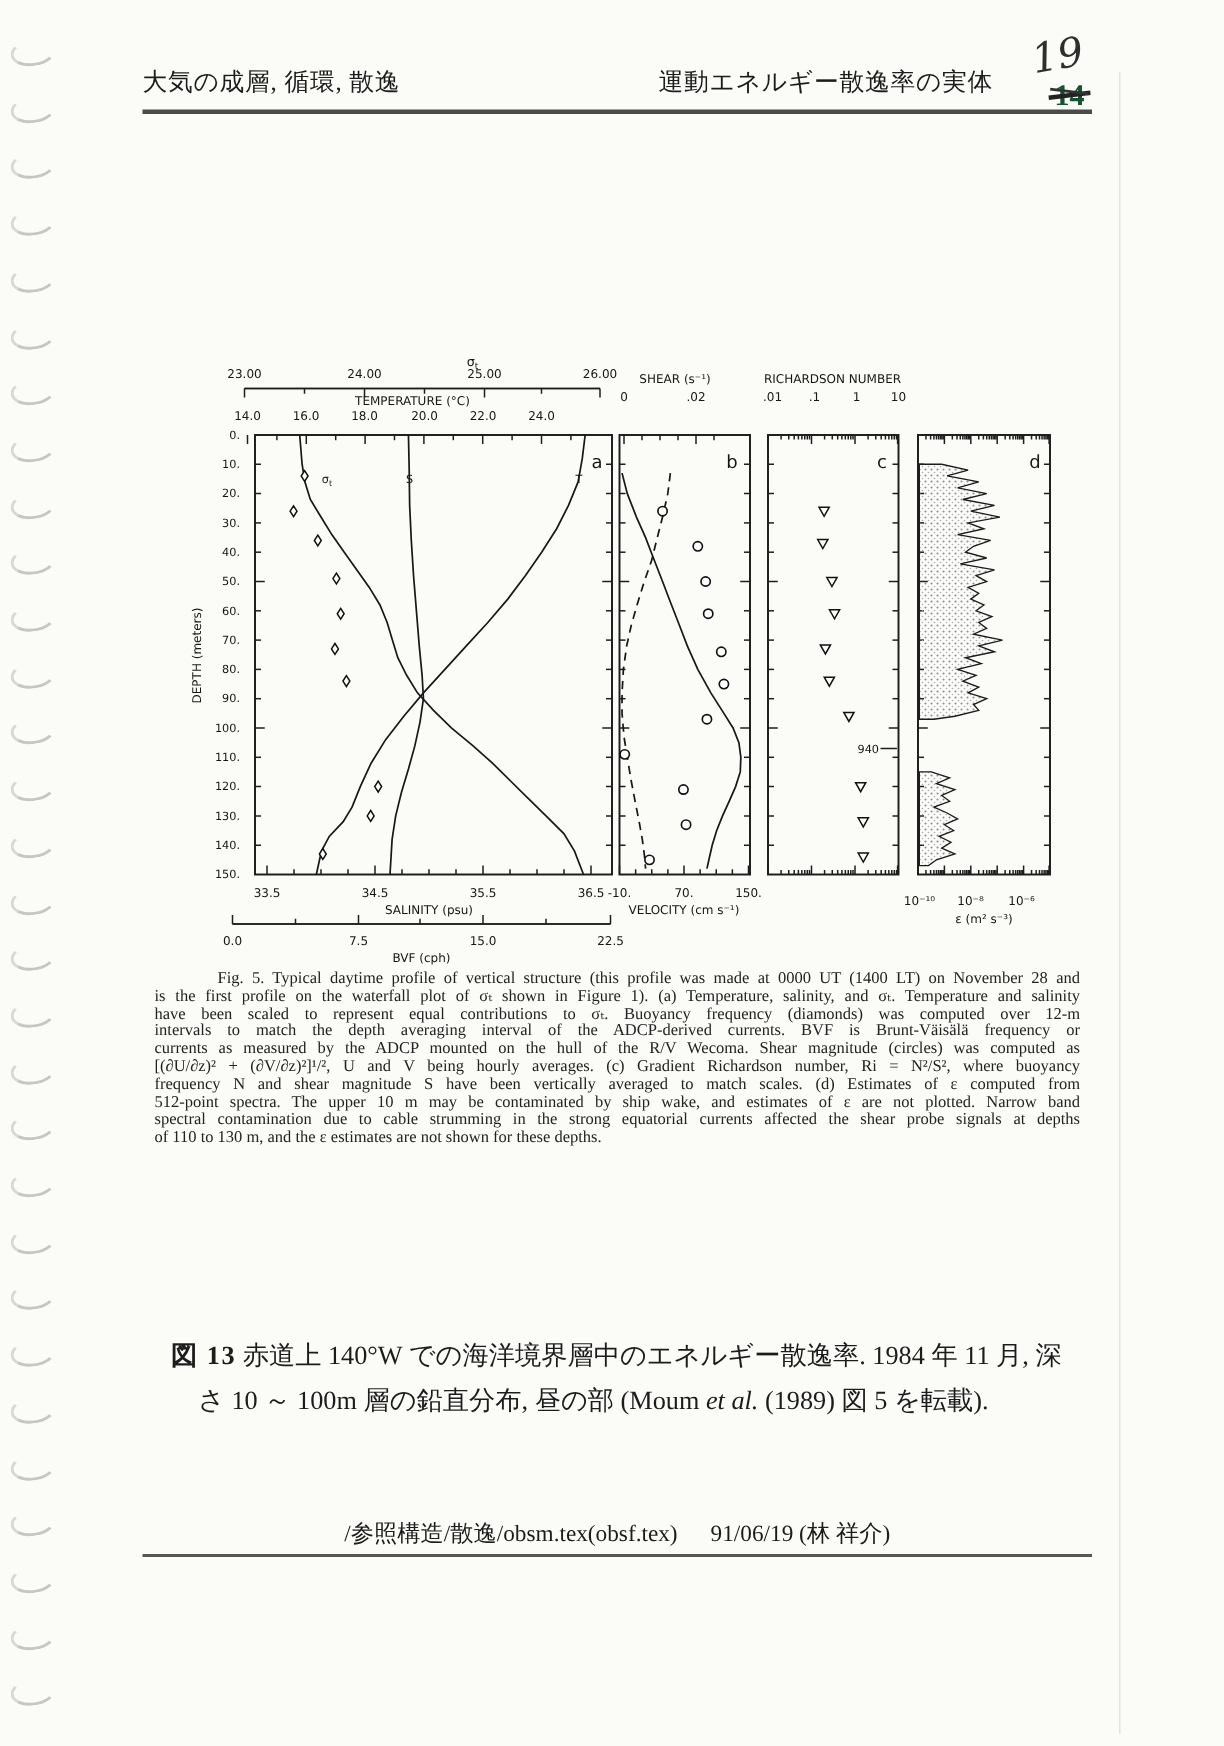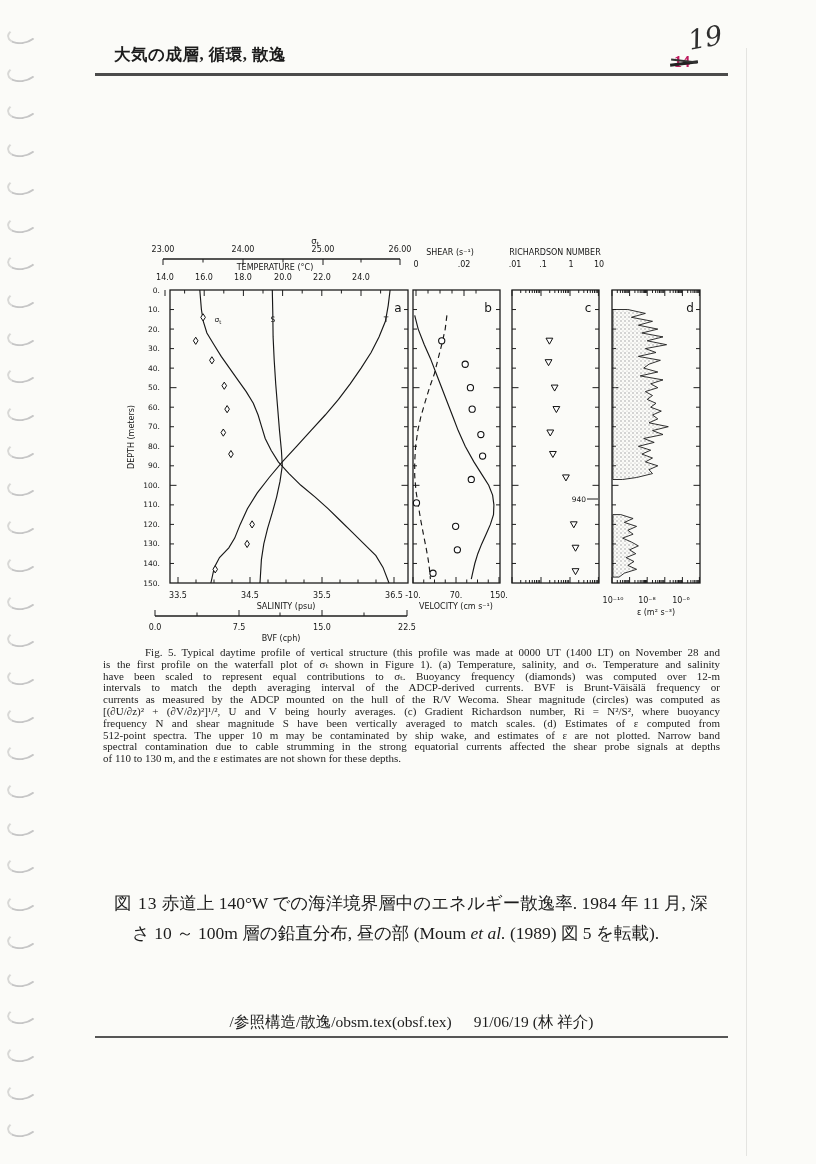--- a/index.html
+++ b/index.html
@@ -11,45 +11,45 @@
   .page{position:absolute;inset:0;}
   
   .spiral{
     position:absolute;left:7px;width:26px;height:14px;
     border:2px solid transparent;border-bottom-color:#c6c6c6;border-left-color:#d8d8d6;
     border-radius:50%;transform:rotate(-8deg);
   }
   .edge-line{position:absolute;left:746px;top:48px;width:1px;height:1108px;background:#e4e4e1;}
   
   .hdr{position:absolute;left:95px;top:44px;width:633px;height:24px;
-       font-weight:bold;font-size:16.5px;letter-spacing:.5px;margin-left:19px;}
+       font-weight:normal;font-size:16.5px;letter-spacing:.5px;}
   .hdr-left{position:absolute;left:0;top:0;}
   .hdr-right{position:absolute;right:66px;top:0;}
   .header-rule{position:absolute;left:95px;top:73px;width:633px;height:2.5px;background:#4b4b4b;}
   .pn-hand{position:absolute;left:688px;top:22px;font-size:27px;font-style:italic;
            transform:rotate(-10deg);color:#2e2e2e;font-family:"DejaVu Serif",serif;}
-  .pn-struck{position:absolute;left:674px;top:53px;font-weight:bold;font-size:16px;color:#be185d;}
+  .pn-struck{position:absolute;left:703px;top:53px;font-weight:bold;font-size:20px;color:#14532d;}
   .pn-struck::before{content:"";position:absolute;left:-4px;top:9px;width:28px;height:2.6px;
            background:#222;transform:rotate(-7deg);}
   .pn-struck::after{content:"";position:absolute;left:-3px;top:7px;width:26px;height:2px;
            background:#333;transform:rotate(7deg);}
   
   .fig{position:absolute;left:120px;top:232px;width:600px;height:415px;}
   .fig svg text{font-family:"DejaVu Sans","Liberation Sans",sans-serif;fill:#161616;}
   
   .caption-en{position:absolute;left:103px;top:647px;width:617px;
               font-size:11px;line-height:11.8px;color:#222;}
   .cap-line{text-align:justify;text-align-last:justify;-moz-text-align-last:justify;}
   .cap-line.first{text-indent:42px;}
   .cap-line.last{text-align-last:left;-moz-text-align-last:left;}
   
   .caption-jp{position:absolute;left:114px;top:889px;width:604px;
               font-size:17.5px;line-height:29.5px;}
   .jp-line2{margin-left:18px;}
-  .caption-jp b{font-weight:normal;letter-spacing:1px;margin-top:24px;}
+  .caption-jp b{font-weight:bold;letter-spacing:1px;margin-top:24px;}
   
   .footer-rule{position:absolute;left:95px;top:1036px;width:633px;height:2px;background:#565656;}
   .ftr{position:absolute;left:95px;top:1012px;width:633px;font-size:15.5px;
        display:flex;justify-content:center;gap:22px;}
 </style>
 </head>
 <body>
 
 <div class="page">
 
@@ -82,20 +82,21 @@
       <div class="spiral" style="top: 968.5px;"></div>
       <div class="spiral" style="top: 1006.2px;"></div>
       <div class="spiral" style="top: 1043.9px;"></div>
       <div class="spiral" style="top: 1081.6px;"></div>
       <div class="spiral" style="top: 1119.3px;"></div>
     </div>
   <div class="edge-line"></div>
 
   <div class="hdr">
     <span class="hdr-left">大気の成層, 循環, 散逸</span>
+    <span class="hdr-right">運動エネルギー散逸率の実体</span>
   </div>
   <div class="pn-hand">19</div>
   <div class="pn-struck">14</div>
   <div class="header-rule"></div>
 
   <div class="fig">
     <svg id="fig-svg" viewBox="0 0 600 415" width="600" height="415">
         <defs>
           <pattern id="stip" width="4" height="4" patternUnits="userSpaceOnUse">
             <circle cx="1" cy="1" r="0.7" fill="#909090"></circle>

